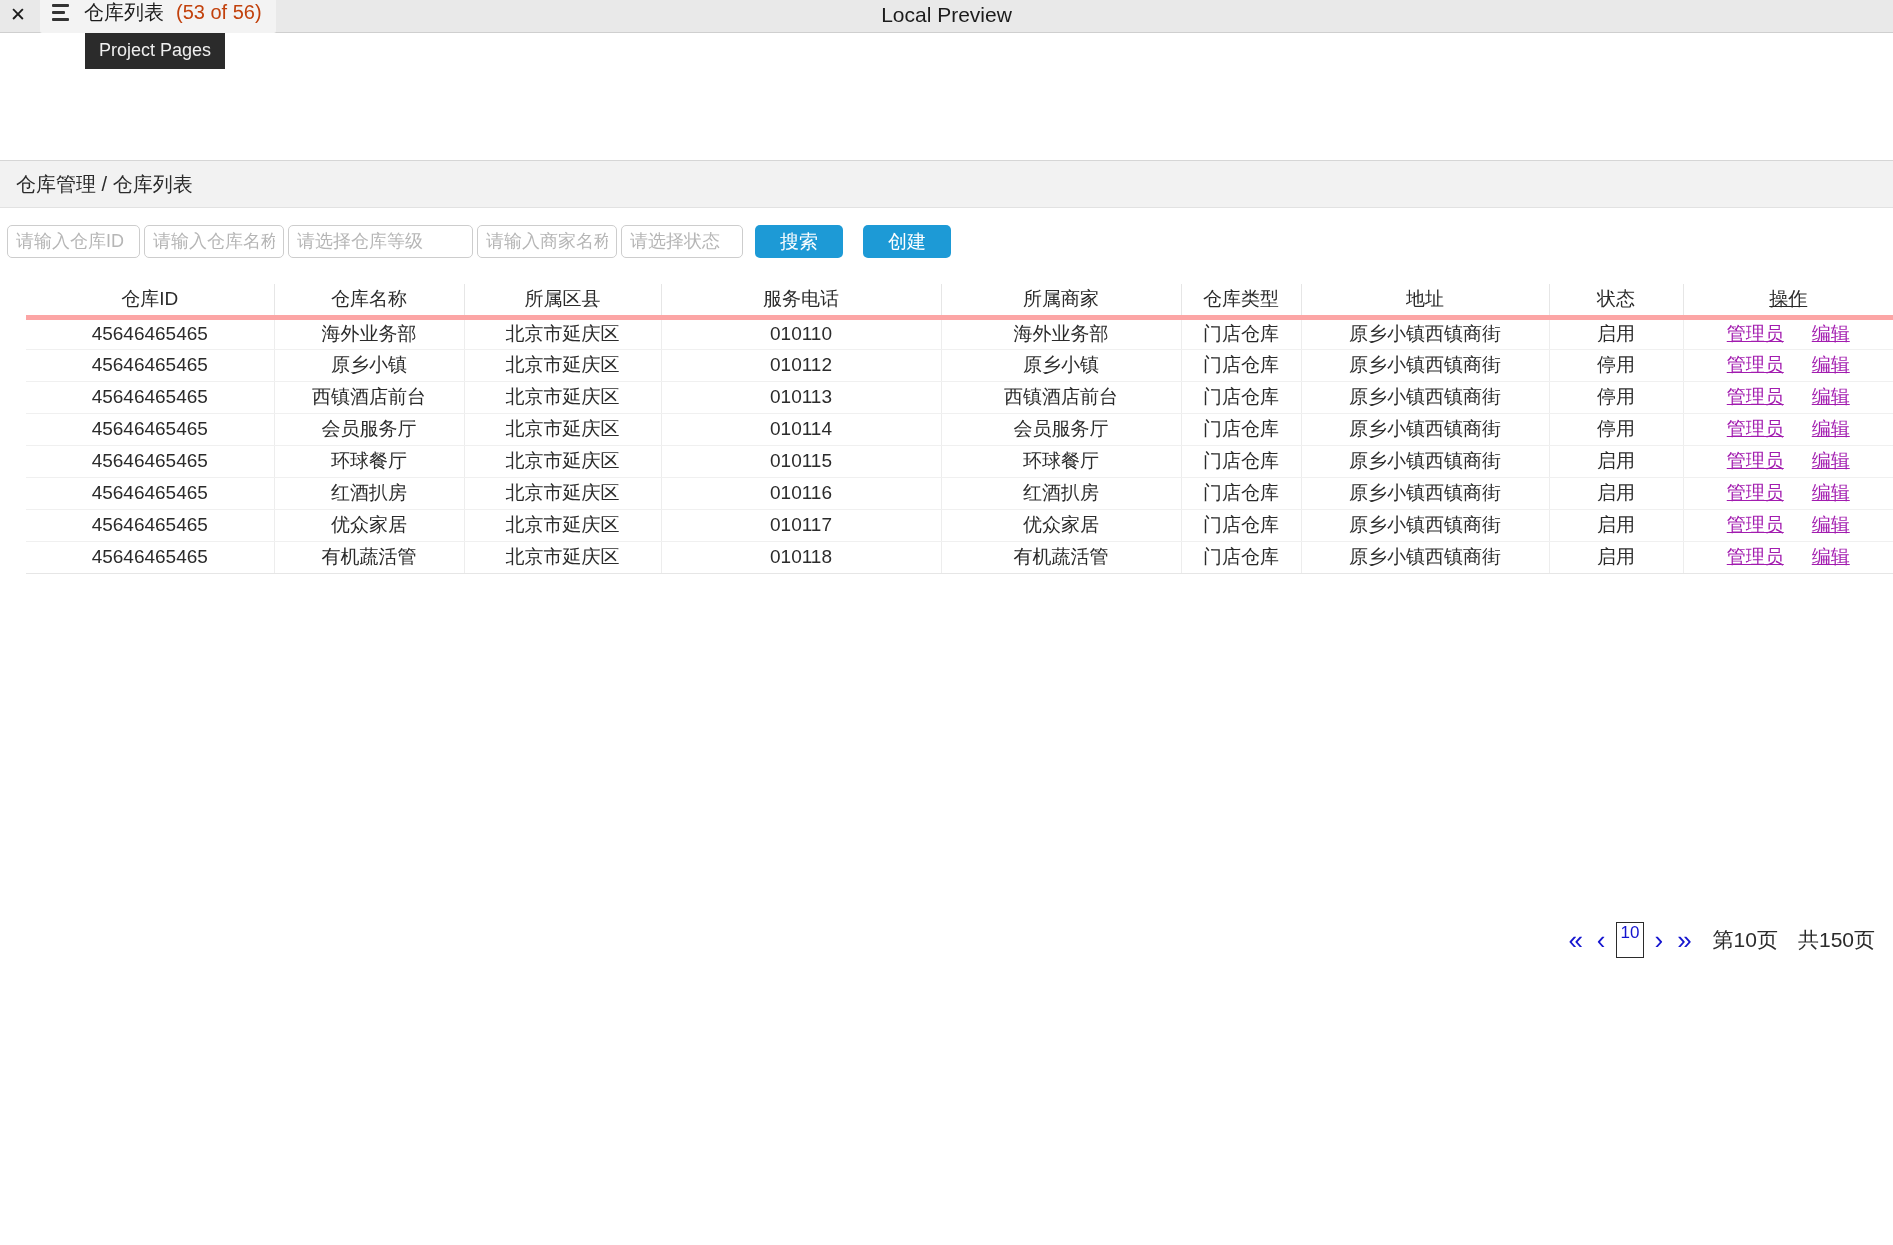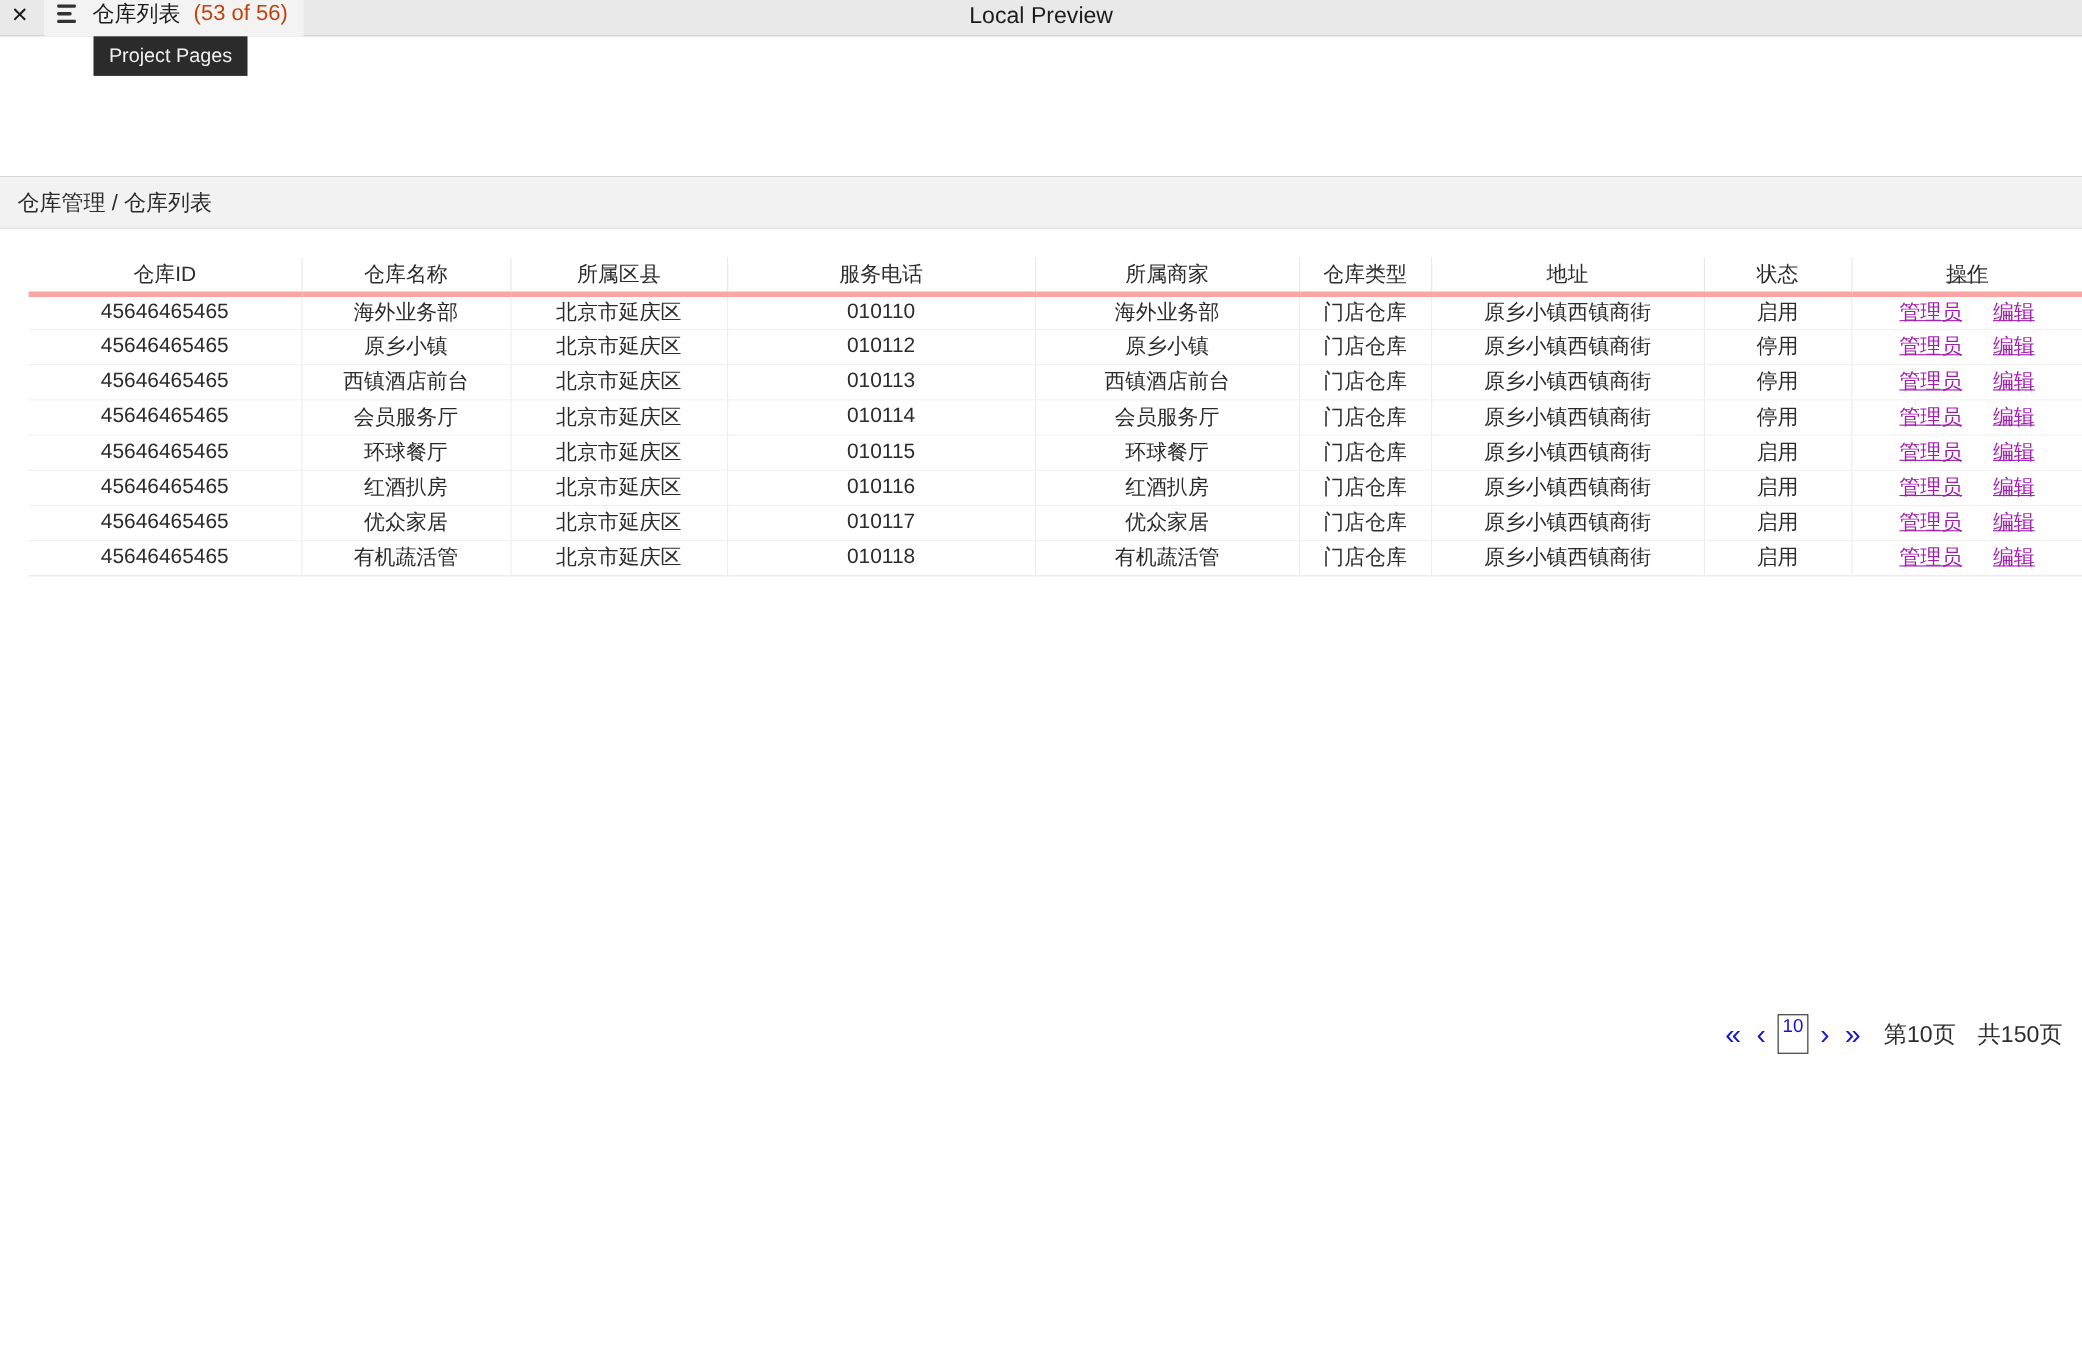--- a/index.html
+++ b/index.html
@@ -202,20 +202,29 @@
   </div>
 </div>
 <div id="tooltip-project-pages">Project Pages</div>
 
 <div id="app-page">
 
   <div id="breadcrumb-bar">
     <span id="breadcrumb">仓库管理 / 仓库列表</span>
   </div>
 
+  <div id="filter-bar">
+    <input id="field-warehouse-id" class="filter-field" type="text" placeholder="请输入仓库ID" style="">
+    <input id="field-warehouse-name" class="filter-field" type="text" placeholder="请输入仓库名称" style="">
+    <input id="field-warehouse-level" class="filter-field" type="text" placeholder="请选择仓库等级" style="">
+    <input id="field-merchant-name" class="filter-field" type="text" placeholder="请输入商家名称" style="">
+    <input id="field-status" class="filter-field" type="text" placeholder="请选择状态" style="">
+    <button id="btn-search" class="toolbar-btn">搜索</button>
+    <button id="btn-create" class="toolbar-btn">创建</button>
+  </div>
 
   <table id="warehouse-table">
     <colgroup>
       <col class="col-id">
         <col class="col-name">
         <col class="col-region">
         <col class="col-phone">
       <col class="col-merchant">
         <col class="col-type">
         <col class="col-address">

